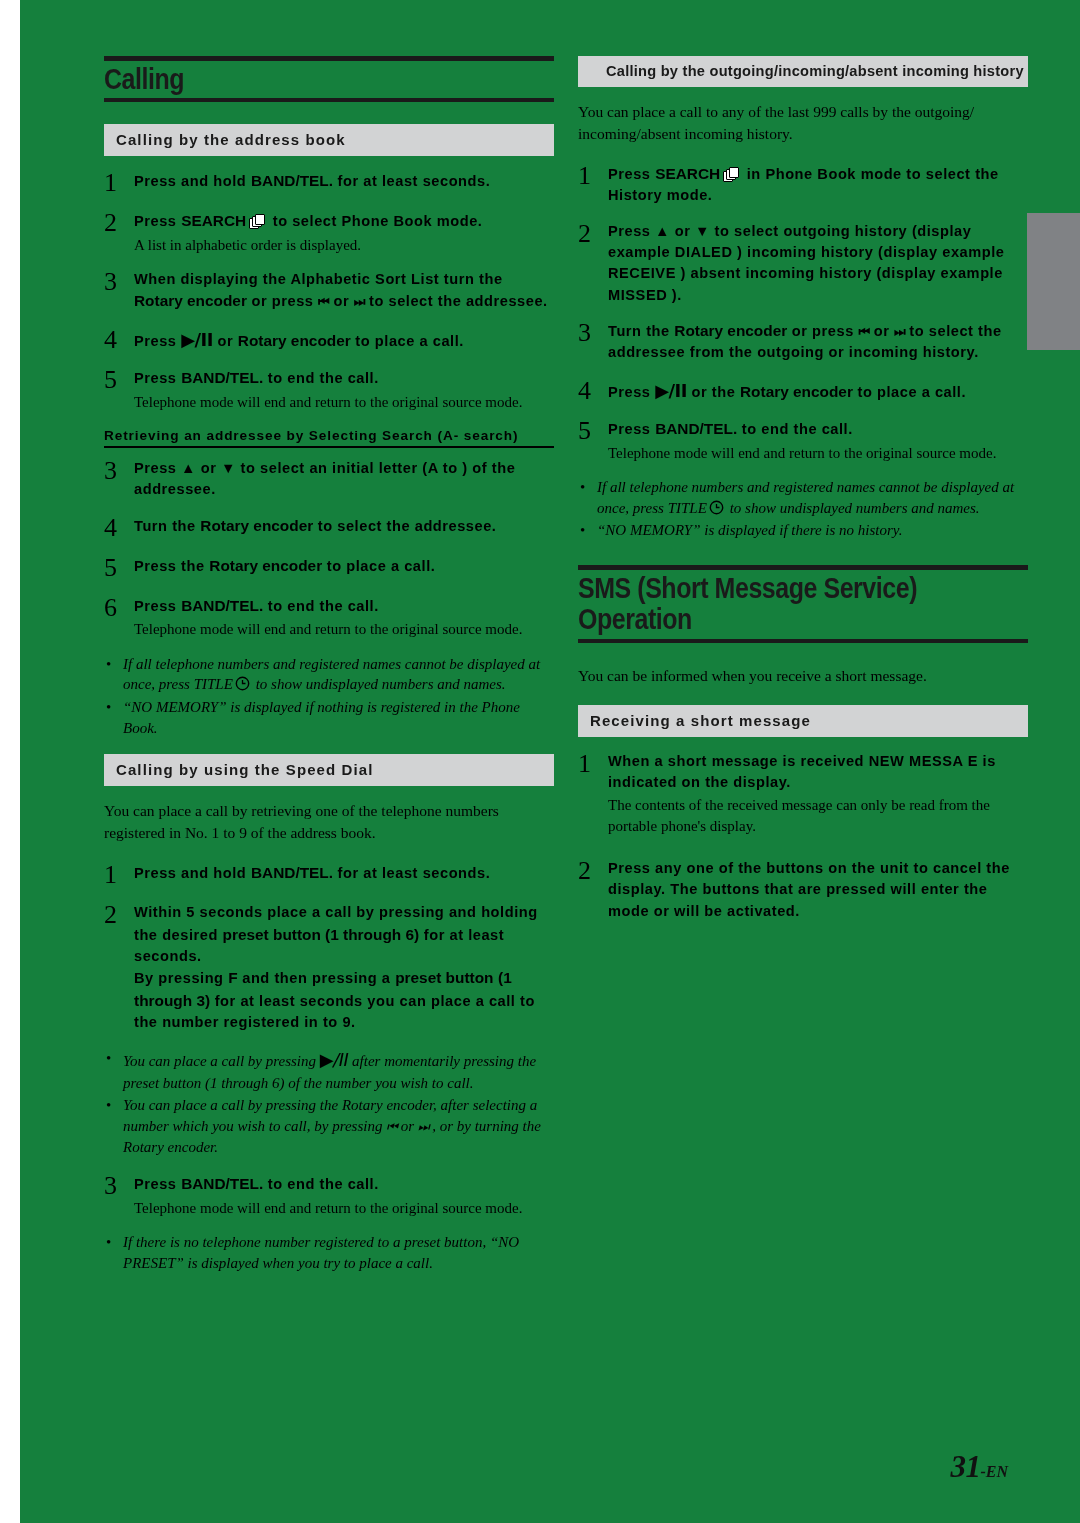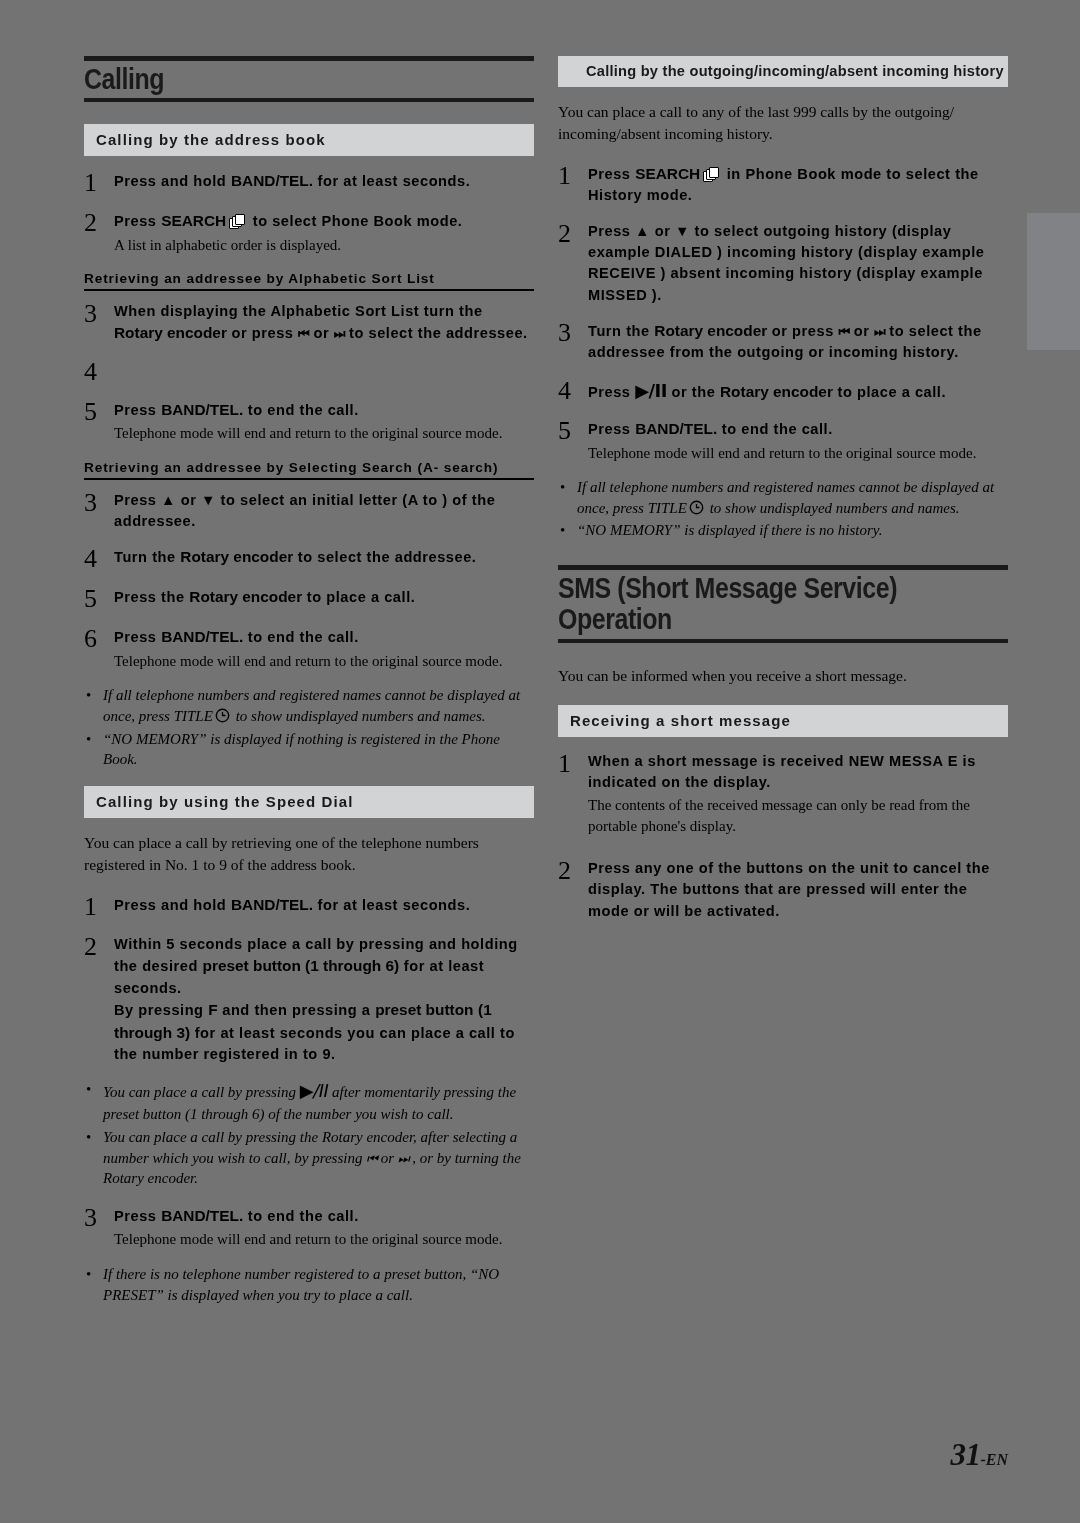--- a/index.html
+++ b/index.html
@@ -13,21 +13,22 @@
     position: relative;
     font-family: "Liberation Serif", serif;
     color: #000000;
     overflow: hidden;
   }
 
   
   .page {
     position: absolute;
     inset: 0;
-    background: #737373;
+    background: #15803d;
+    margin-left: 20px;
   }
 
   
   .edge-tab {
     position: absolute;
     right: 0;
     top: 213px;
     width: 53px;
     height: 137px;
     background: #808285;
@@ -221,21 +222,21 @@
     font-family: "DejaVu Sans", sans-serif;
     font-size: 18px;
     display: inline-block;
     letter-spacing: -0.5px;
   }
 
   
   .folio {
     position: absolute;
     right: 72px;
-    bottom: 50px;
+    bottom: 38px;
     font-family: "Liberation Serif", serif;
     font-weight: bold;
     font-style: italic;
     font-size: 31px;
     letter-spacing: -0.5px;
     color: #111;
     text-align: right;
   }
   .folio .en {
     font-size: 16px;
@@ -274,31 +275,33 @@
       </div>
 
       <div class="step">
         <div class="num">2</div>
         <div class="body">
           <p class="instr"><span>Press </span><span class="hb">SEARCH</span><span class="icon-search"><i class="b1"></i><i class="b2"></i><i class="b3"></i></span><span> to select Phone Book mode.</span></p>
           <p class="sub">A list in alphabetic order is displayed.</p>
         </div>
       </div>
 
-      <div class="subhead">Retrieving an addressee by Alphabetic Sort List</div>
 
       <div class="step">
         <div class="num">3</div>
         <div class="body">
           <p class="instr"><span>When displaying the Alphabetic Sort List  turn the </span><span class="hb">Rotary encoder</span><span> or press </span><span class="arr">⏮</span> or <span class="arr">⏭</span><span> to select the addressee.</span></p>
         </div>
       </div>
 
       <div class="step">
         <div class="num">4</div>
+        <div class="body">
+          <p class="instr"><span>Press </span><span class="arr-pp">▶/II</span> or <span class="hb">Rotary encoder</span><span> to place a call.</span></p>
+        </div>
       </div>
 
       <div class="step">
         <div class="num">5</div>
         <div class="body">
           <p class="instr"><span>Press </span><span class="hb">BAND/TEL.</span><span> to end the call.</span></p>
           <p class="sub">Telephone mode will end and return to the original source mode.</p>
         </div>
       </div>
 

